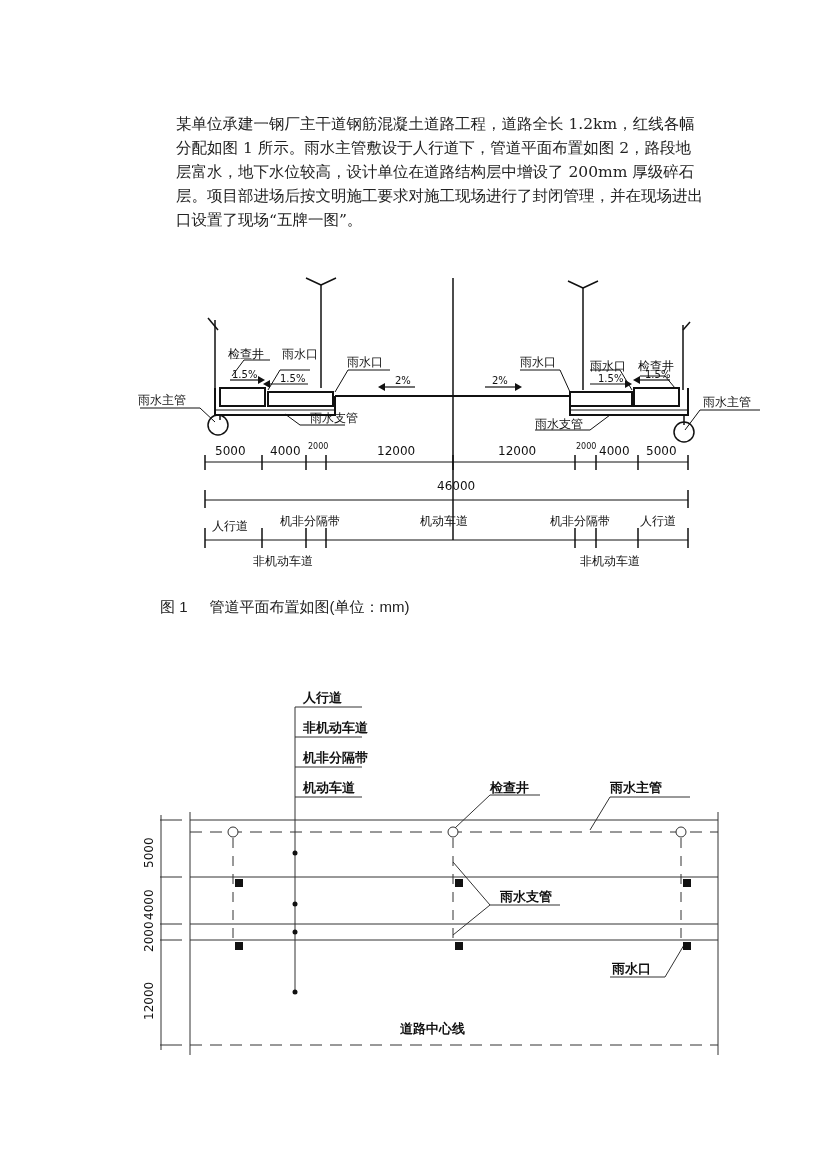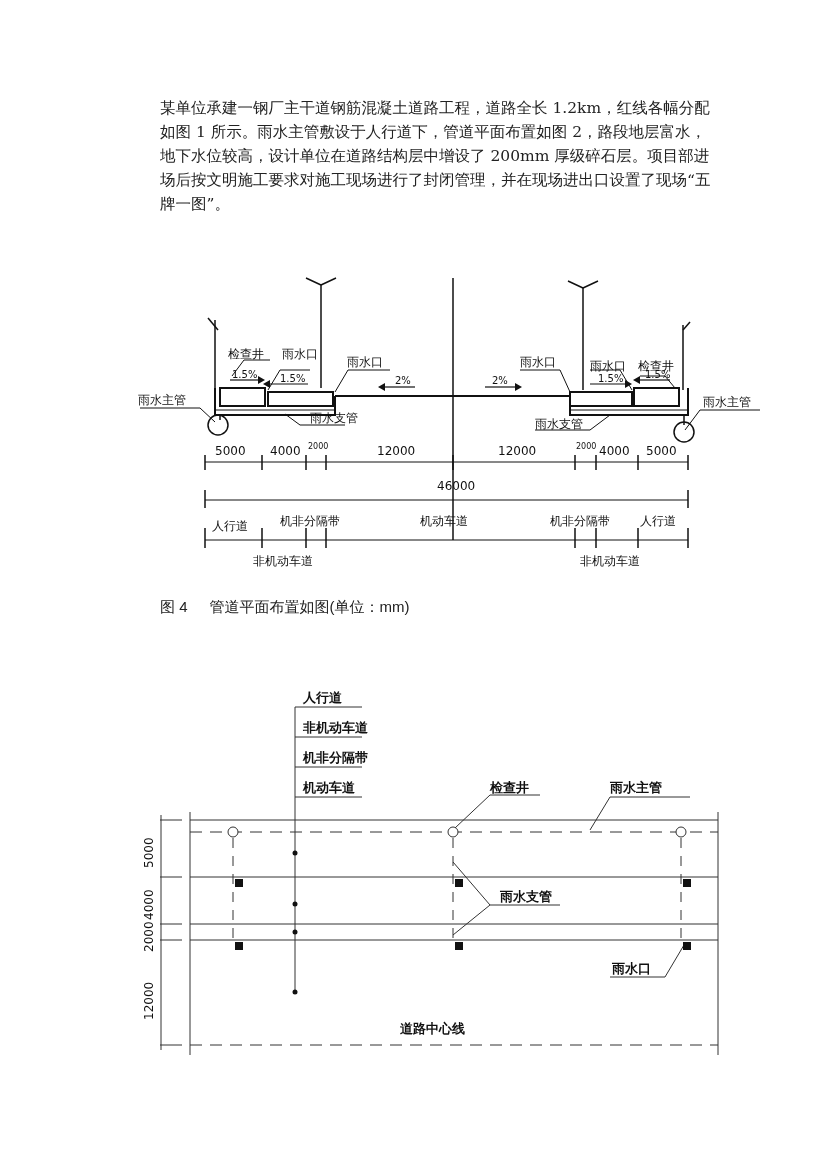--- a/index.html
+++ b/index.html
@@ -1,20 +1,20 @@
 <!DOCTYPE html>
 <html><head>
 <meta charset="utf-8">
 <style>
   html, body { margin:0; padding:0; background:#ffffff; }
   body { width:830px; height:1174px; position:relative; overflow:hidden;
          font-family:"DejaVu Serif", serif; color:#222; }
   .para { position:absolute; left:160px; top:96px; width:560px;
           font-size:15.5px; line-height:24px; color:#222; }
-  .para p { margin:0; text-indent:0; }
+  .para p { margin:16px; text-indent:0; }
   .caption { position:absolute; left:160px; top:598px; font-size:15px;
              font-family:"Liberation Sans", sans-serif; color:#222; }
   .caption .num { margin-right:22px; }
   svg text { font-family:"DejaVu Sans", sans-serif; }
   .fig { position:absolute; left:0; top:0; }
 </style>
 </head>
 <body>
 
 <div class="para">
@@ -139,21 +139,21 @@
     <text x="280" y="525">机非分隔带</text>
     <text x="420" y="525">机动车道</text>
     <text x="550" y="525">机非分隔带</text>
     <text x="640" y="525">人行道</text>
     <text x="253" y="565">非机动车道</text>
     <text x="580" y="565">非机动车道</text>
   </g>
 </svg>
 
 <div class="caption">
-  <span class="num">图 4</span><span>管道平面布置如图(单位：mm)</span>
+  <span class="num">图 1</span><span>管道平面布置如图(单位：mm)</span>
 </div>
 
 <svg class="fig" width="830" height="1174" style="pointer-events:none">
   <g stroke="#333" fill="none" stroke-width="1">
 
     <line x1="295" y1="707" x2="295" y2="992"></line>
     <line x1="295" y1="707" x2="362" y2="707"></line>
     <line x1="295" y1="737" x2="362" y2="737"></line>
     <line x1="295" y1="767" x2="362" y2="767"></line>
     <line x1="295" y1="797" x2="362" y2="797"></line>

